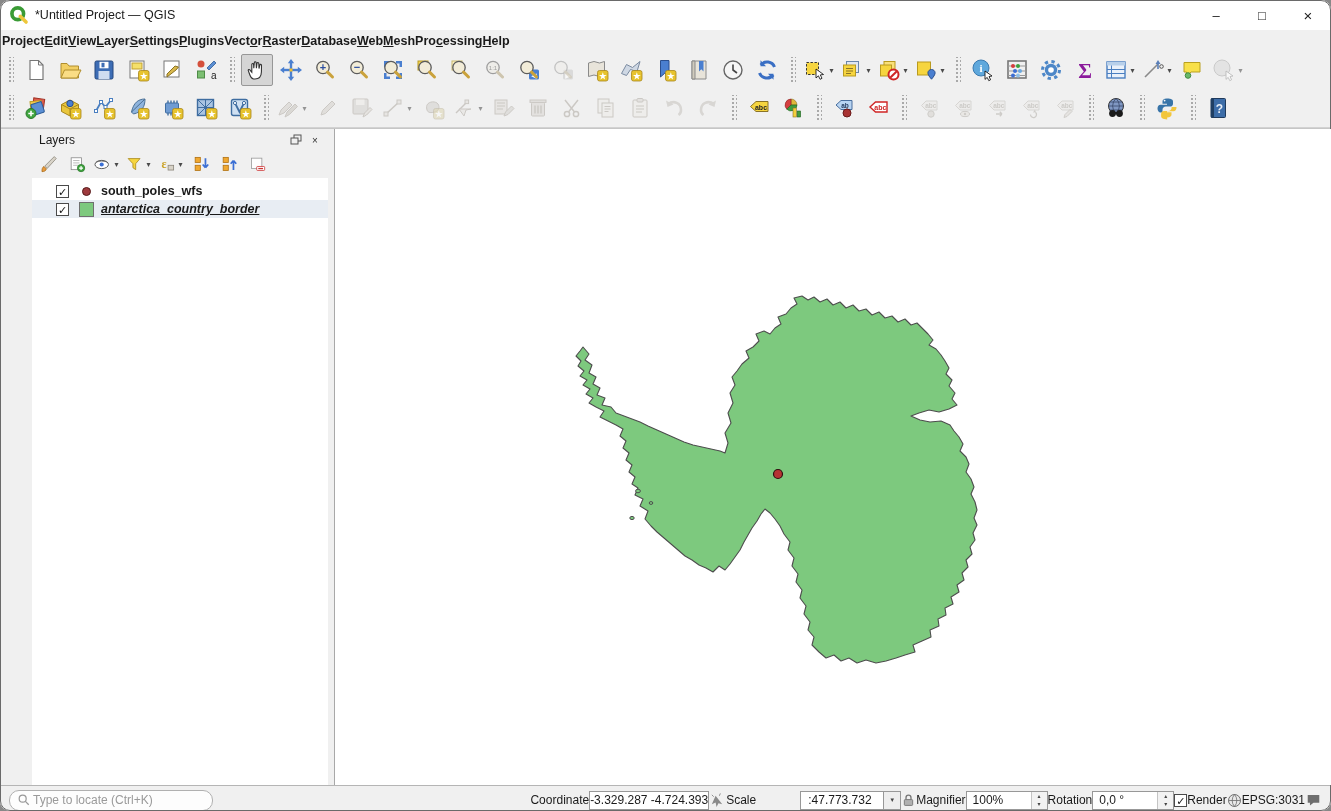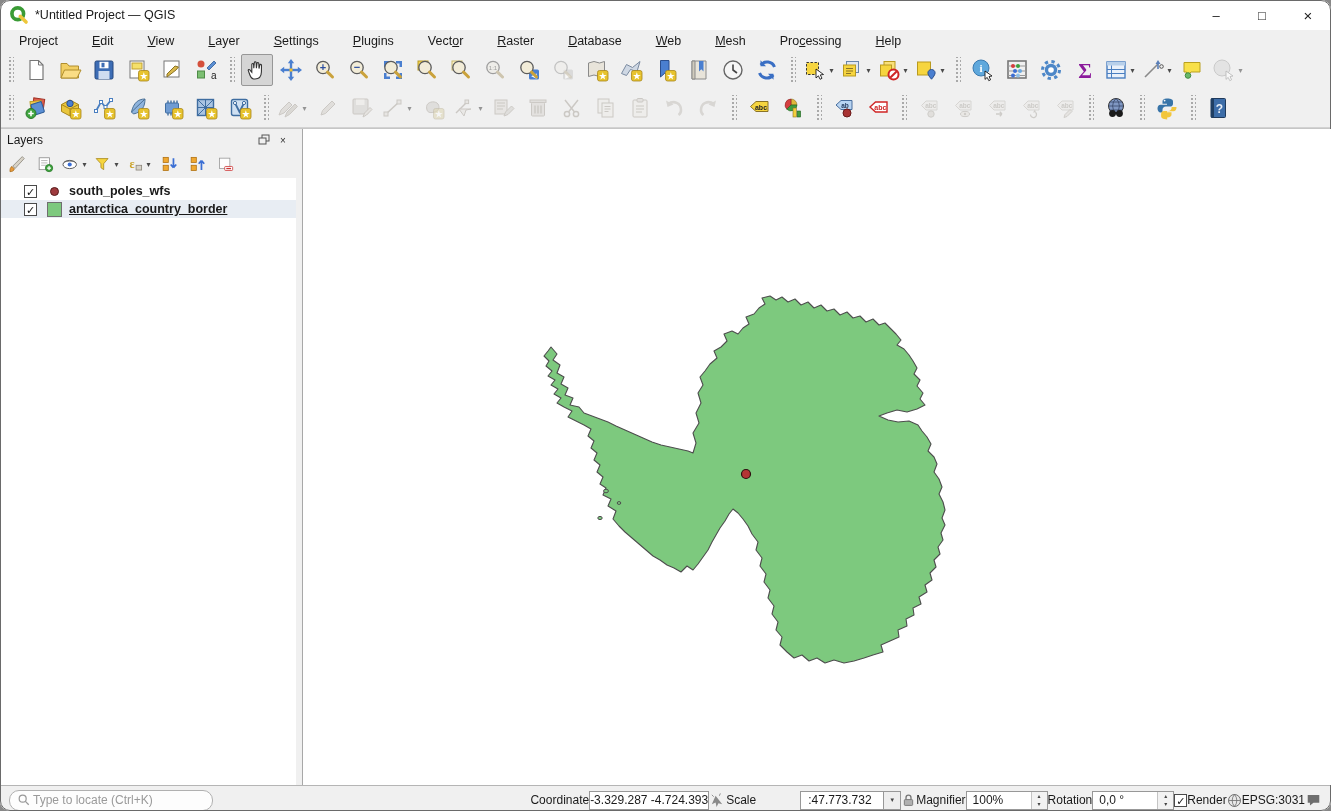--- a/index.html
+++ b/index.html
@@ -8,53 +8,53 @@
        outline:1px solid #6a6a6a;outline-offset:-1px;border-radius:10px;}
   
   .titlebar{height:30px;background:#ffffff;display:flex;align-items:center;}
   .tb-logo{width:20px;height:20px;margin:0 6px 0 9px;}
   .tb-title{font-size:12.5px;}
   .tb-sp{flex:1;}
   .wbtn{width:46px;height:30px;display:flex;align-items:center;justify-content:center;font-size:13px;color:#222;}
   .wbtn.close{font-size:15px;}
   
   .menubar{height:21px;background:#f0f0f0;display:flex;align-items:center;padding-left:2px;}
-  .mi{padding:2px 17px;white-space:nowrap;}
+  .mi{padding:2px 0;white-space:nowrap;font-weight:bold;}
   .mi u{text-decoration:underline;}
   
   .toolbar{height:38px;background:#f0f0f0;display:flex;align-items:center;padding-left:2px;}
   .toolbar.r2{border-bottom:1px solid #d2d2d2;}
   .tbtn{min-width:30px;height:30px;display:flex;align-items:center;justify-content:center;margin:0 1px;
         border:1px solid transparent;border-radius:2px;}
   .tbtn.act{background:#d5d5d5;border-color:#979797;}
   .tbtn.dis{opacity:.55;filter:grayscale(.6);}
   .ti{width:24px;height:24px;display:block;}
   .dd{font-size:8px;color:#4a4a4a;width:9px;text-align:center;}
   .tsep{width:7px;height:26px;margin:0 5px;
         background-image:radial-gradient(circle,#a9a9a9 1px,transparent 1.3px);
         background-size:4px 4px;background-position:1px 2px;}
   
   .main{display:flex;height:656px;border-top:1px solid #c6c6c6;}
-  .panel{width:296px;display:flex;flex-direction:column;background:#f0f0f0;}
+  .panel{width:296px;display:flex;flex-direction:column;background:#f0f0f0;padding-left:32px;}
   .panel-head{height:22px;display:flex;align-items:center;padding:0 5px 0 7px;font-size:12px;}
   .ph-sp{flex:1;}
   .phbtn{width:16px;height:14px;display:flex;align-items:center;justify-content:center;font-size:10px;color:#333;margin-left:3px;}
   .panel-toolbar{height:27px;display:flex;align-items:center;padding:0 3px;}
   .panel-toolbar .tbtn{min-width:24px;height:24px;}
   .panel-toolbar .ti{width:19px;height:19px;}
   .layer-list{flex:1;background:#ffffff;padding-top:4px;}
   .lrow{height:18px;display:flex;align-items:center;padding-left:24px;font-weight:bold;font-size:12.5px;}
   .lrow.sel{background:#e8edf3;}
   .cb{width:13px;height:13px;border:1px solid #4a4a4a;background:#fff;font-size:11px;line-height:12px;
       text-align:center;box-sizing:border-box;color:#111;flex:none;}
   .lrow .cb{margin-right:9px;}
   .mk{width:16px;display:flex;justify-content:center;align-items:center;margin-right:7px;flex:none;}
   .mk-dot{width:9px;height:9px;border-radius:50%;border:1px solid #571c1c;box-sizing:border-box;}
   .mk-sq{width:15px;height:15px;border:1px solid #6f6f6f;box-sizing:border-box;}
-  .lname.und{text-decoration:underline;}
+  .lname.und{text-decoration:underline;font-style:italic;}
   .splitter{width:6px;background:#f0f0f0;}
   .canvas{flex:1;background:#ffffff;border-left:1px solid #a8a8a8;position:relative;overflow:hidden;}
   .canvas svg{position:absolute;left:0;top:0;}
   
   .statusbar{height:28px;background:#f0f0f0;border-top:1px solid #b5b5b5;display:flex;align-items:center;
              padding:0 9px;font-size:12px;gap:7px;}
   .locator{width:188px;height:19px;border:1px solid #b0b0b0;border-radius:10px;background:#fdfdfd;
            display:flex;align-items:center;padding:0 7px;gap:2px;color:#9a9a9a;flex:none;}
   .sb-right{margin-left:auto;display:flex;align-items:center;}
   .sb-label{white-space:nowrap;}

